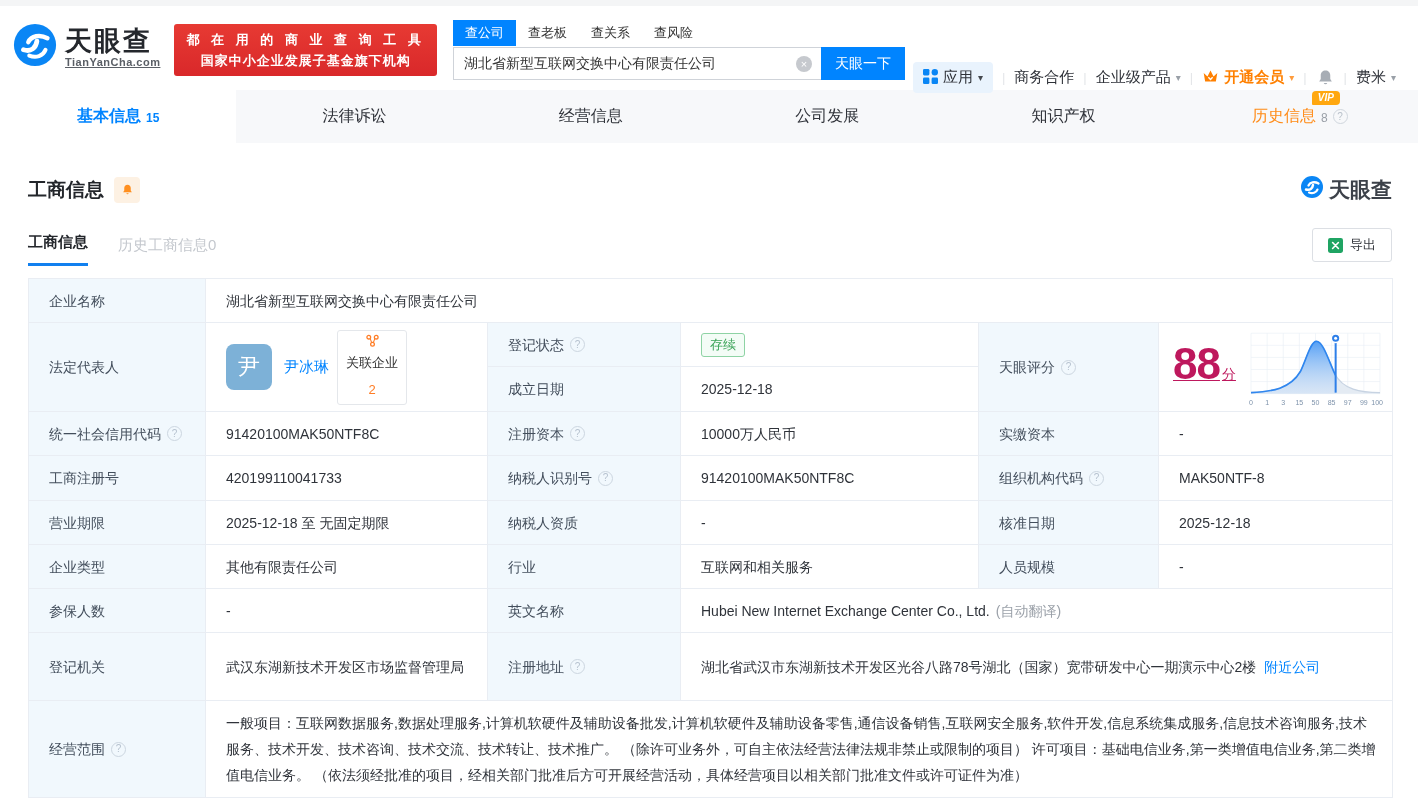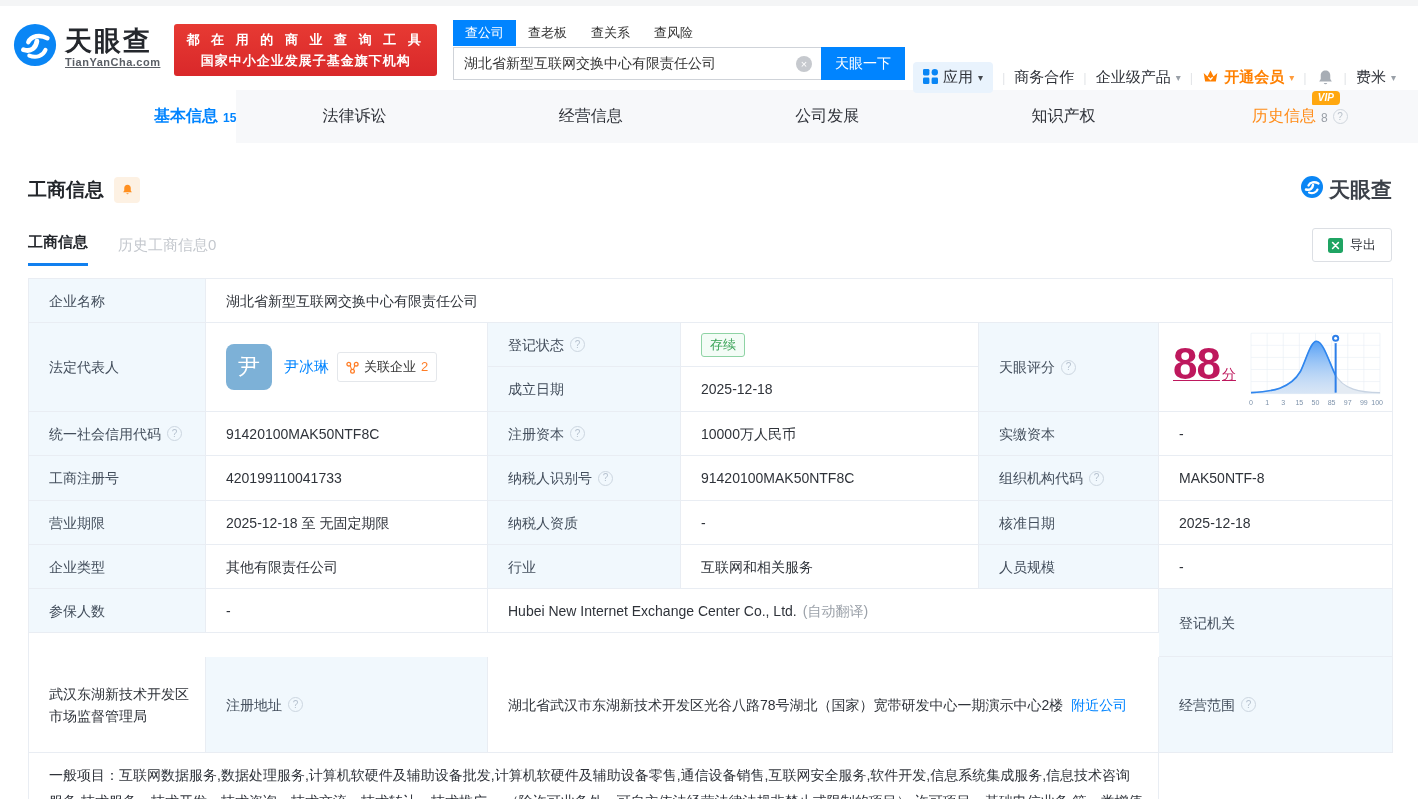--- a/index.html
+++ b/index.html
@@ -35,21 +35,21 @@
   .nav-item { display: flex; align-items: center; gap: 5px; cursor: pointer; }
   .apps { background: #e9f3fd; border-radius: 4px; padding: 6px 10px; }
   .caret { font-size: 10px; color: #9aa0a8; }
   .apps .caret { color: #45494f; }
   .vip-link { color: #ff8000; font-weight: bold; }
   .vip-link .caret { color: #ff9c3d; }
 
   
   .tabbar { display: flex; height: 53px; background: #f7f8fa; }
   .tab { flex: 1; display: flex; align-items: center; justify-content: center; font-size: 16px; color: #30333a; cursor: pointer; position: relative; }
-  .tab.active { background: #fff; color: #0084ff; font-weight: bold; justify-content: flex-end; }
+  .tab.active { background: #fff; color: #0084ff; font-weight: bold; }
   .tab .count { font-size: 12px; margin-left: 5px; color: #0084ff; margin-top: 2px; }
   .tab.history { color: #ff8b17; }
   .tab.history .count { color: #9aa0a8; font-weight: normal; }
   .tab-label-wrap { position: relative; display: inline-flex; align-items: center; }
   .vip-badge { position: absolute; top: -15px; right: -24px; background: #ffa70f; color: #fff; font-size: 10px; font-style: italic; font-weight: bold; padding: 1px 6px 2px; border-radius: 4px 4px 4px 1px; }
   .qmark { display: inline-flex; width: 15px; height: 15px; border: 1px solid #d0d6dd; border-radius: 50%; color: #b9c1ca; font-size: 10px; align-items: center; justify-content: center; margin-left: 5px; flex: none; }
 
   
   .section-head { display: flex; align-items: center; justify-content: space-between; padding: 0 26px 0 28px; margin-top: 32px; }
   .sec-title-wrap { display: flex; align-items: center; gap: 10px; }
@@ -73,21 +73,21 @@
   .hmin68 { min-height: 68px; } .hmin96 { min-height: 96px; }
   .span5 { grid-column: span 5; }
   .span3 { grid-column: span 3; }
   .mid { grid-column: span 2; display: grid; grid-template-columns: 193px 298px; }
   .help { display: inline-flex; width: 15px; height: 15px; border: 1px solid #ccd6e0; border-radius: 50%; color: #b6c2cf; font-size: 10px; align-items: center; justify-content: center; flex: none; cursor: pointer; }
 
   .status-badge { display: inline-block; border: 1px solid #8ed3a4; background: #f3fcf6; color: #3da45a; font-size: 13px; padding: 1px 8px; border-radius: 3px; line-height: 20px; }
 
   .avatar { width: 46px; height: 46px; background: #7db1d7; color: #fff; font-size: 22px; border-radius: 8px; display: flex; align-items: center; justify-content: center; flex: none; }
   .legal-name { color: #0084ff; font-size: 15px; margin: 0 8px 0 12px; cursor: pointer; }
-  .rel-badge { border: 1px solid #e4e7eb; border-radius: 3px; padding: 3px 8px; display: inline-flex; align-items: center; gap: 5px; font-size: 13px; color: #333; cursor: pointer; background: #fff; }
+  .rel-badge { border: 1px solid #e4e7eb; border-radius: 3px; padding: 3px 8px; display: inline-flex; align-items: center; gap: 5px; font-size: 13px; color: #333; cursor: pointer; background: #fff; flex-direction: column; }
   .rel-badge .cnt { color: #ff7d26; }
 
   .score-cell { justify-content: space-between; padding: 6px 8px 2px 14px; }
   .score-num { color: #be185d; white-space: nowrap; text-decoration: underline; }
   .score-num .v { font-size: 44px; font-weight: bold; letter-spacing: -1px; }
   .score-num .u { font-size: 14px; margin-left: 2px; }
 
   .link { color: #0084ff; cursor: pointer; }
   .note { color: #9ba1a9; margin-left: 6px; }
   .scope-text { line-height: 26px; }
@@ -369,20 +369,21 @@
 
   <div class="cell lbl h44">企业类型</div>
   <div class="cell val h44">其他有限责任公司</div>
   <div class="cell lbl h44">行业</div>
   <div class="cell val h44">互联网和相关服务</div>
   <div class="cell lbl h44">人员规模</div>
   <div class="cell val h44">-</div>
 
   <div class="cell lbl h44">参保人数</div>
   <div class="cell val h44">-</div>
+  <div class="cell lbl h44">英文名称</div>
   <div class="cell val h44 span3">
     <span>Hubei New Internet Exchange Center Co., Ltd.</span>
     <span class="note">(自动翻译)</span>
   </div>
 
   <div class="cell lbl hmin68">登记机关</div>
   <div class="cell val hmin68">武汉东湖新技术开发区市场监督管理局</div>
   <div class="cell lbl hmin68">
     <span>注册地址</span>
     <span class="help">?</span>

